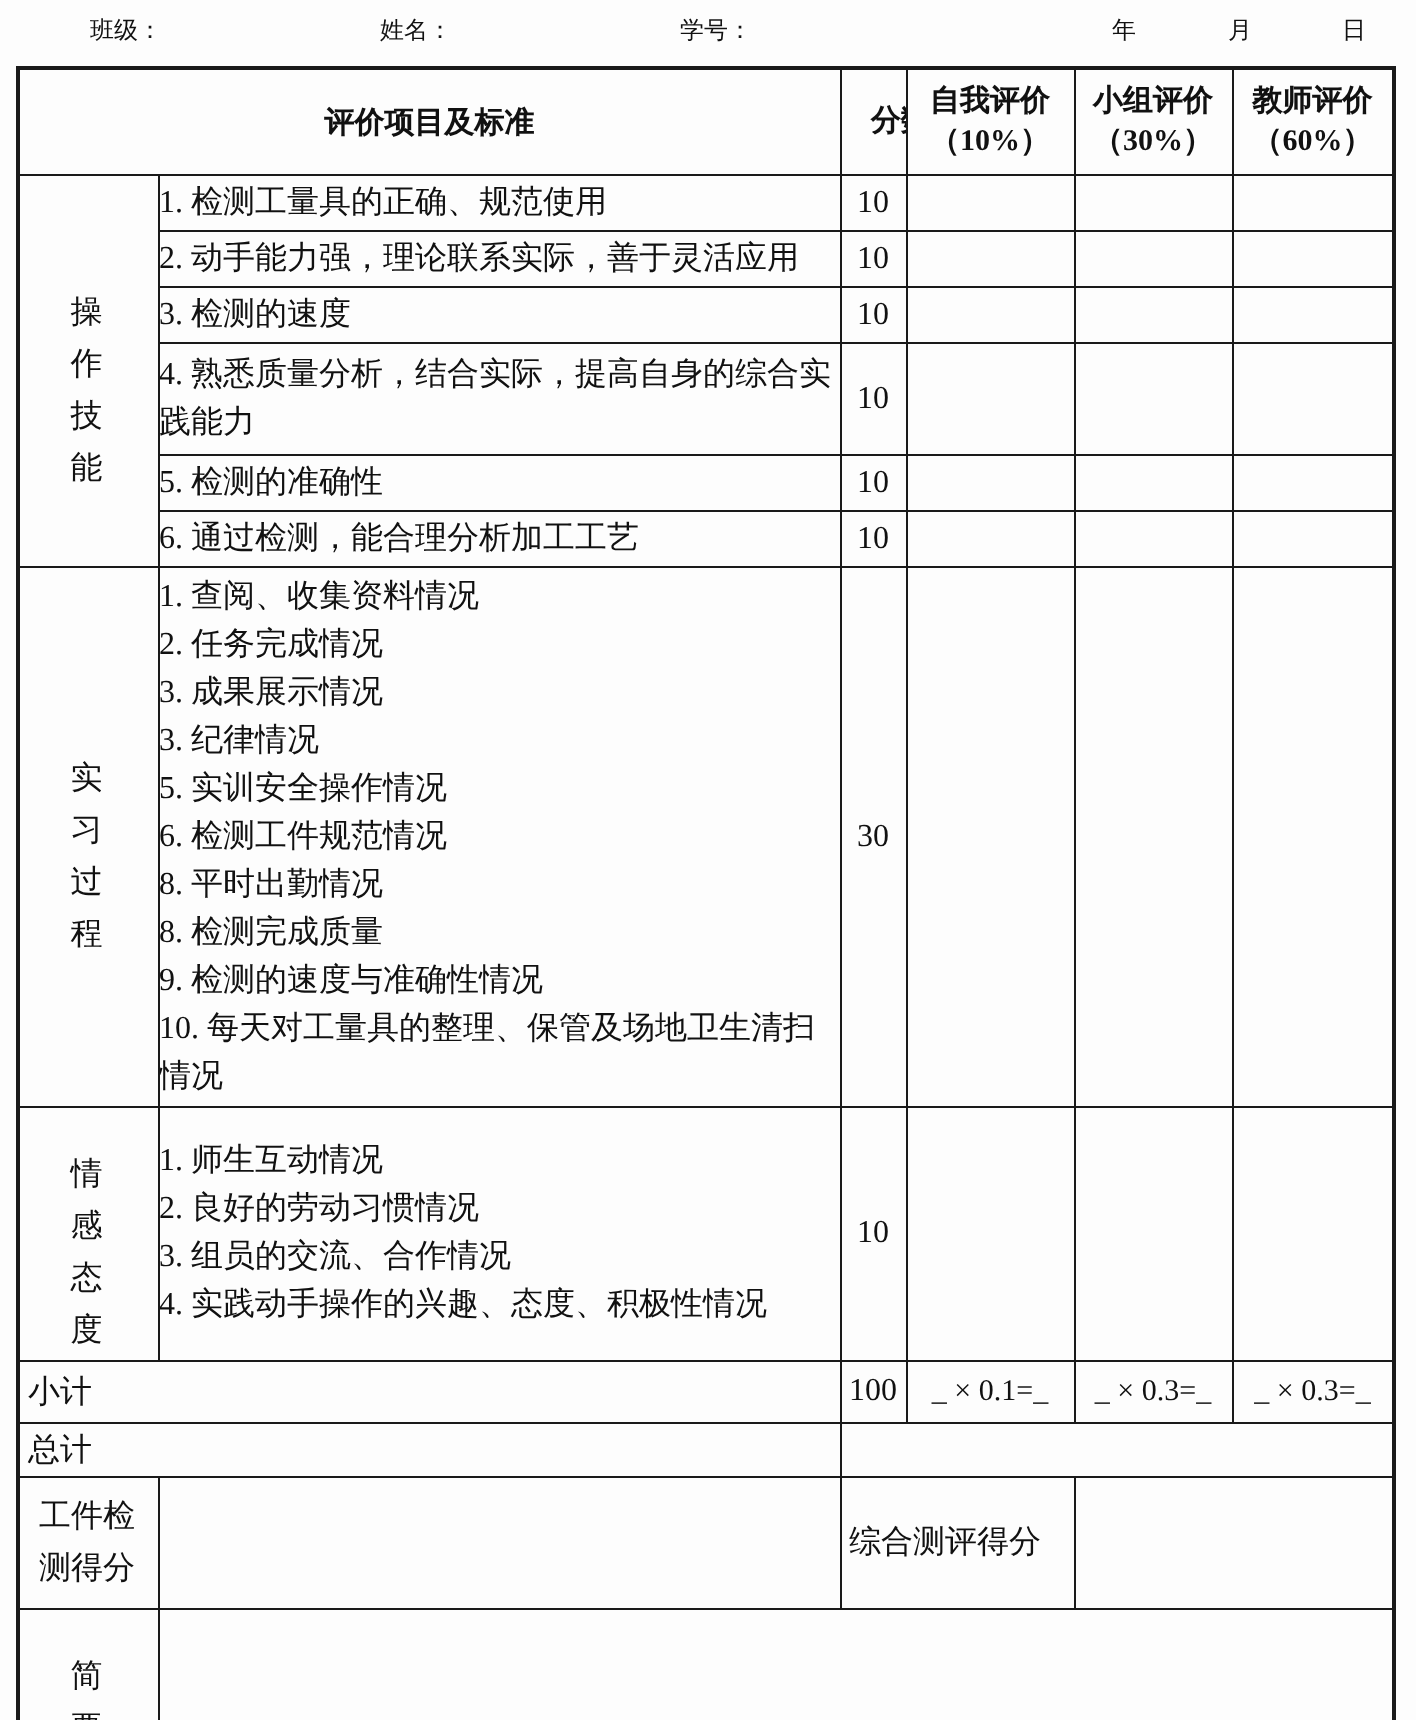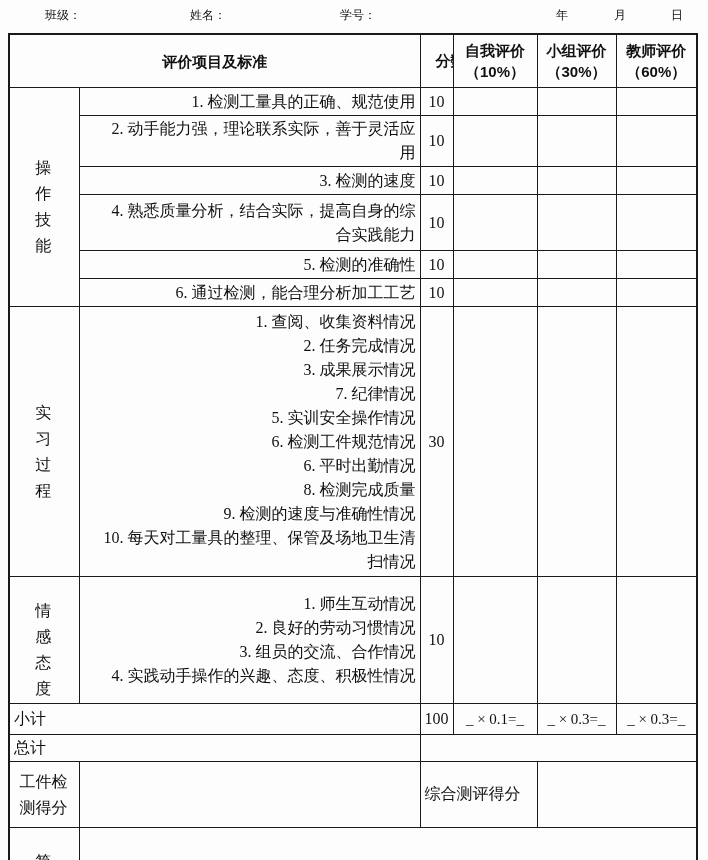--- a/index.html
+++ b/index.html
@@ -18,28 +18,28 @@
     border-collapse: collapse; table-layout: fixed;
     border: 2px solid #1a1a1a;
     font-size: 16px;
   }
   td { border: 1px solid #1a1a1a; vertical-align: middle; padding: 1px 4px; overflow: hidden; }
   
   .hdr {
     font-family: "Liberation Sans", "DejaVu Sans", sans-serif;
     font-weight: bold; font-size: 15px; text-align: center; line-height: 21px;
   }
-  .hdr .sub { font-weight: bold; }
+  .hdr .sub { font-weight: bold; font-family: Liberation Serif, serif; }
   .break2 { word-break: break-all; display: inline-block; width: 2em; line-height: 22px; }
   
   .cat { text-align: center; }
   .cat .w2 { display: inline-block; width: 2em; word-break: break-all; line-height: 26px; text-align: center; letter-spacing: 2px; margin-top: 20px; }
   .cat .w3 { display: inline-block; width: 3.1em; word-break: break-all; line-height: 26px; text-align: left; }
   
-  .crit { text-align: right; line-height: 24px; padding-left: 24px; padding-right: 4px; }
+  .crit { text-align: left; line-height: 24px; padding-left: 0; padding-right: 4px; }
   .items div { line-height: 24px; font-family: Liberation Serif, serif; }
   .score { text-align: center; padding: 0; }
   .center { }
   .formula { text-align: center; font-size: 15px; white-space: nowrap; padding: 0 2px; }
   .fill { background: transparent; }
 </style>
 </head>
 <body>
 
 <div class="page">
@@ -124,24 +124,24 @@
       <td class="fill"></td>
       <td class="fill"></td>
     </tr>
 
     <tr style="height:270px">
       <td class="cat"><span class="w2">实习过程</span></td>
       <td class="crit items">
         <div>1. 查阅、收集资料情况</div>
         <div>2. 任务完成情况</div>
         <div>3. 成果展示情况</div>
-        <div>7. 纪律情况</div>
+        <div>3. 纪律情况</div>
         <div>5. 实训安全操作情况</div>
         <div>6. 检测工件规范情况</div>
-        <div>6. 平时出勤情况</div>
+        <div>8. 平时出勤情况</div>
         <div>8. 检测完成质量</div>
         <div>9. 检测的速度与准确性情况</div>
         <div>10. 每天对工量具的整理、保管及场地卫生清扫情况</div>
       </td>
       <td class="score">30</td>
       <td class="fill"></td>
       <td class="fill"></td>
       <td class="fill"></td>
     </tr>
 

